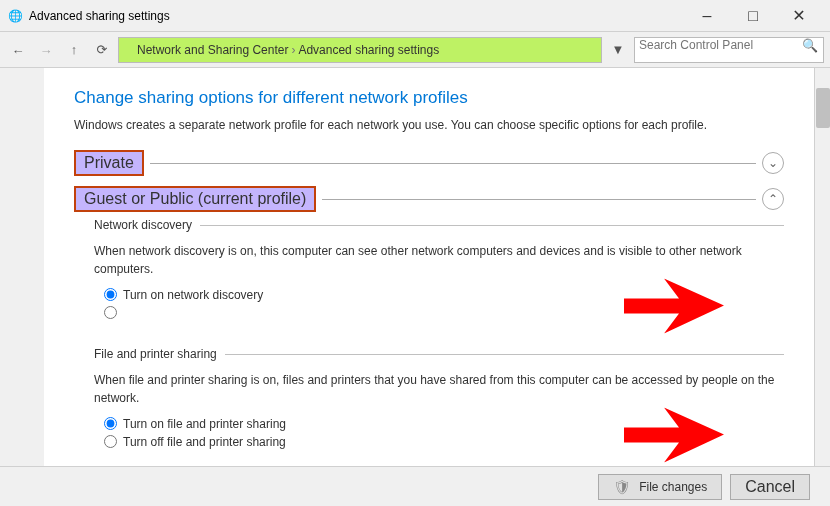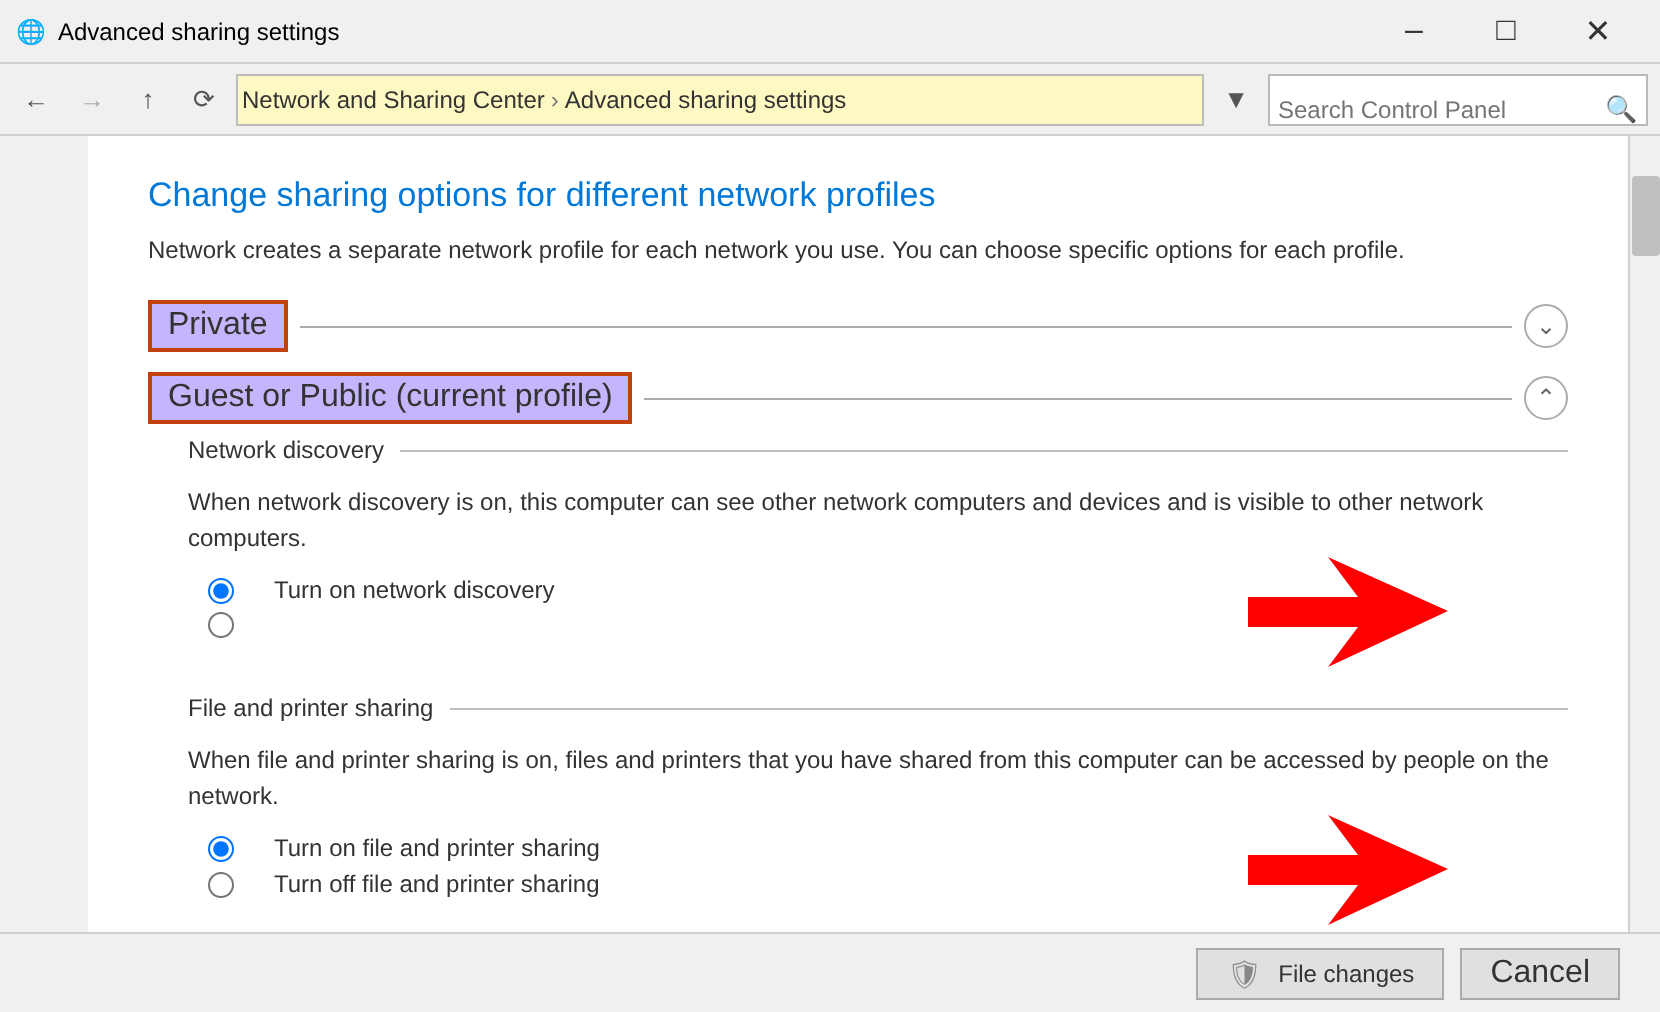--- a/index.html
+++ b/index.html
@@ -39,36 +39,36 @@
     .nav-btn {
       width: 24px; height: 24px;
       border: none; background: transparent;
       cursor: pointer; display: flex; align-items: center; justify-content: center;
       color: #555; font-size: 13px;
       border-radius: 2px;
     }
     .nav-btn:disabled { color: #aaa; cursor: default; }
     .address-path {
       flex: 1;
-      background: #fef9c3;
+      background: #bef264;
       border: 1px solid #bbb;
       height: 26px;
       display: flex;
       align-items: center;
-      padding: 0 2px;
+      padding: 0 18px;
       font-size: 12px;
       color: #333;
     }
     .address-separator { color: #777; margin: 0 3px; }
     .search-box {
       width: 190px;
       height: 26px;
       border: 1px solid #bbb;
       display: flex;
-      align-items: flex-end;
+      align-items: flex-start;
       background: white;
       padding: 0 4px;
     }
     .search-input {
       border: none; outline: none; flex: 1; font-size: 12px; color: #999;
       background: transparent;
     }
     .search-icon { color: #555; font-size: 13px; }
 
     
@@ -204,22 +204,22 @@
     .section-desc {
       font-size: 12px;
       color: #333;
       line-height: 1.5;
       margin-bottom: 10px;
     }
 
     .radio-group { margin-bottom: 14px; padding-left: 10px; }
     .radio-item {
       display: flex;
-      align-items: flex-end;
-      gap: 20px;
+      align-items: flex-start;
+      gap: 6px;
       margin-bottom: 4px;
       font-size: 12px;
       color: #333;
     }
     .radio-item input[type=radio] { margin: 0; }
 
     
     .all-networks-section {
       margin-top: 8px;
     }
@@ -271,21 +271,21 @@
   <div class="search-box">
     <input class="search-input" type="text" placeholder="Search Control Panel" style="">
     <span class="search-icon">🔍</span>
   </div>
 </div>
 
 <div class="main-container">
   <div class="content-area">
 
     <div class="page-title">Change sharing options for different network profiles</div>
-    <div class="page-desc">Network creates a separate network profile for each network you use. You can choose specific options for each profile.</div>
+    <div class="page-desc">Windows creates a separate network profile for each network you use. You can choose specific options for each profile.</div>
 
     <div class="profile-section">
       <div class="profile-header">
         <div class="profile-label-box">Private</div>
         <div class="profile-line"></div>
         <div class="profile-chevron">⌄</div>
       </div>
     </div>
 
     <div class="profile-section">

